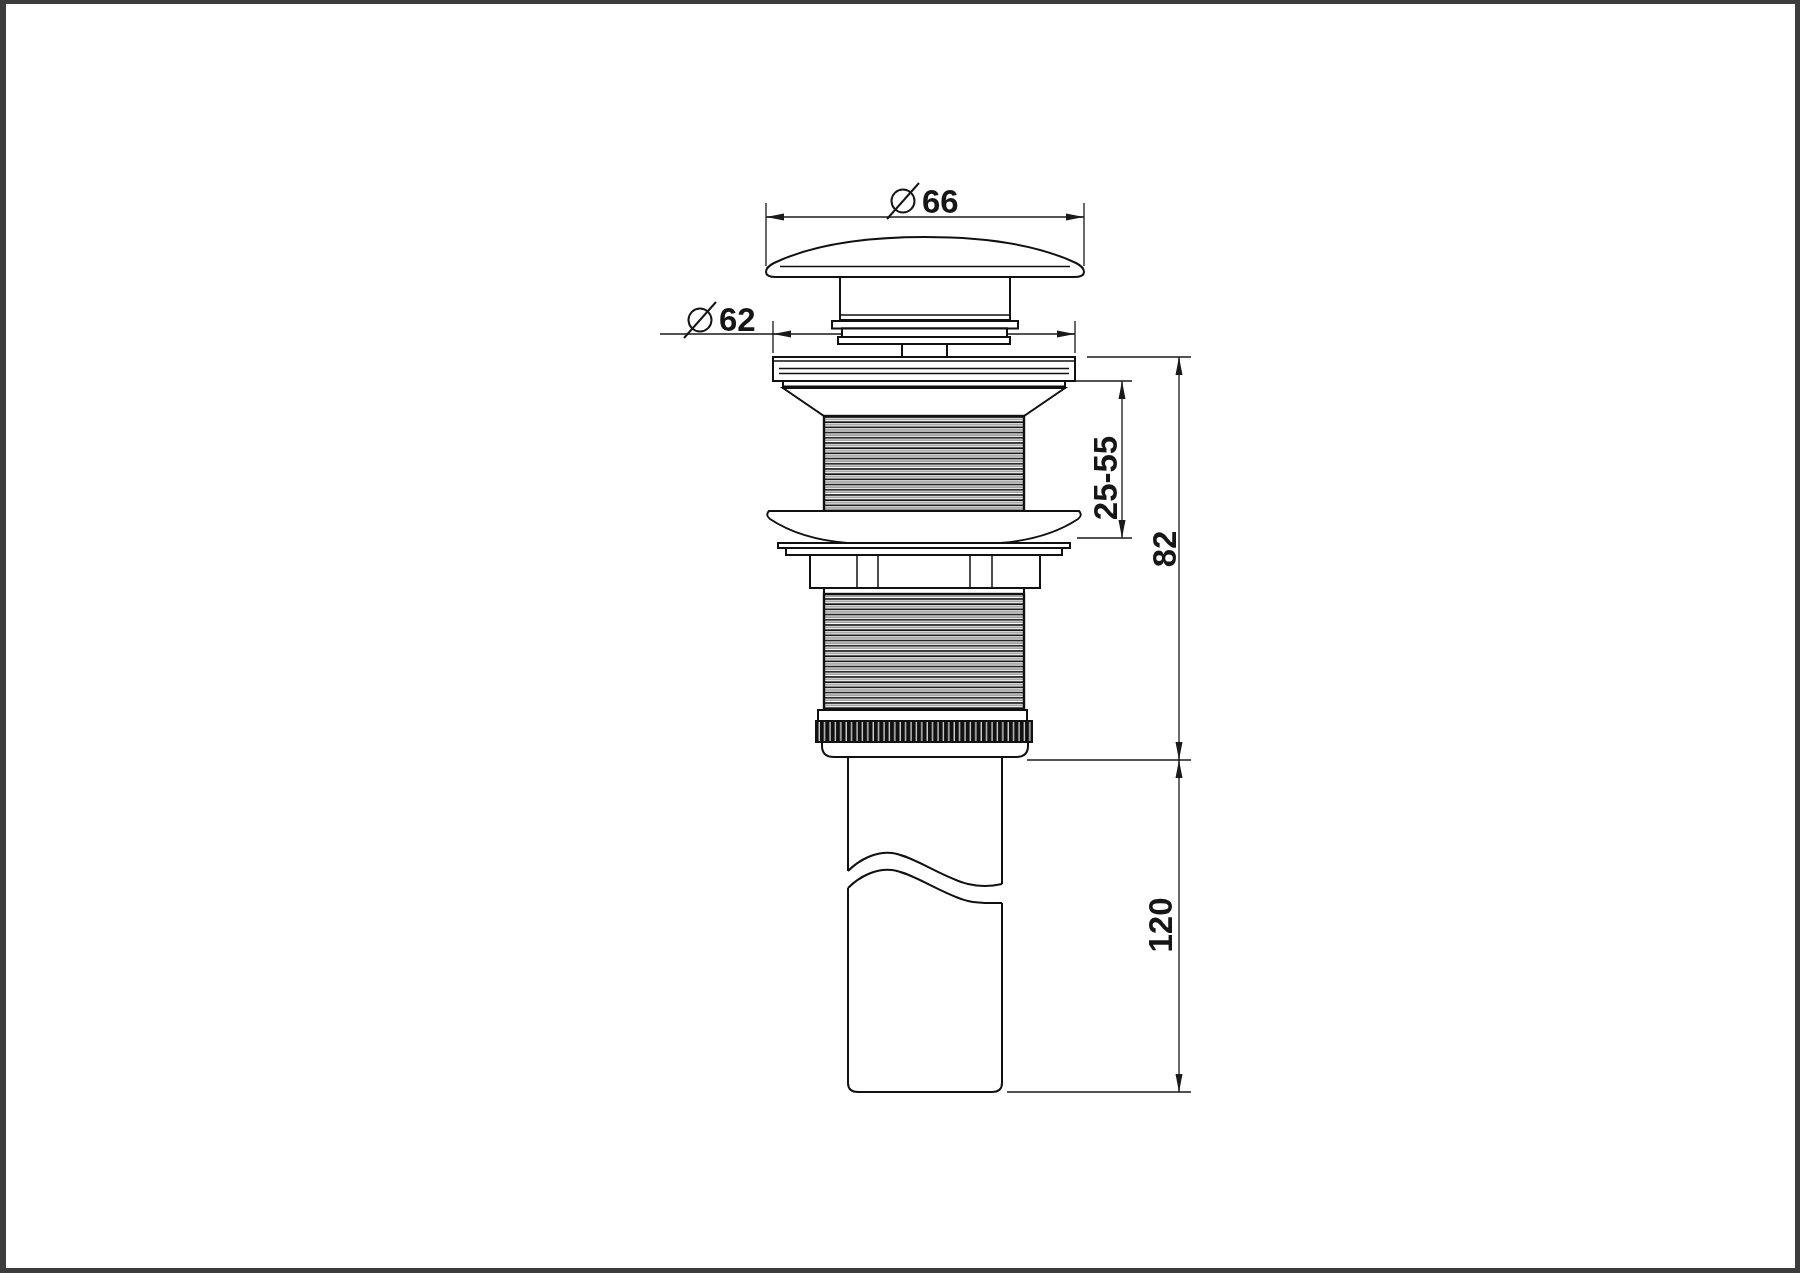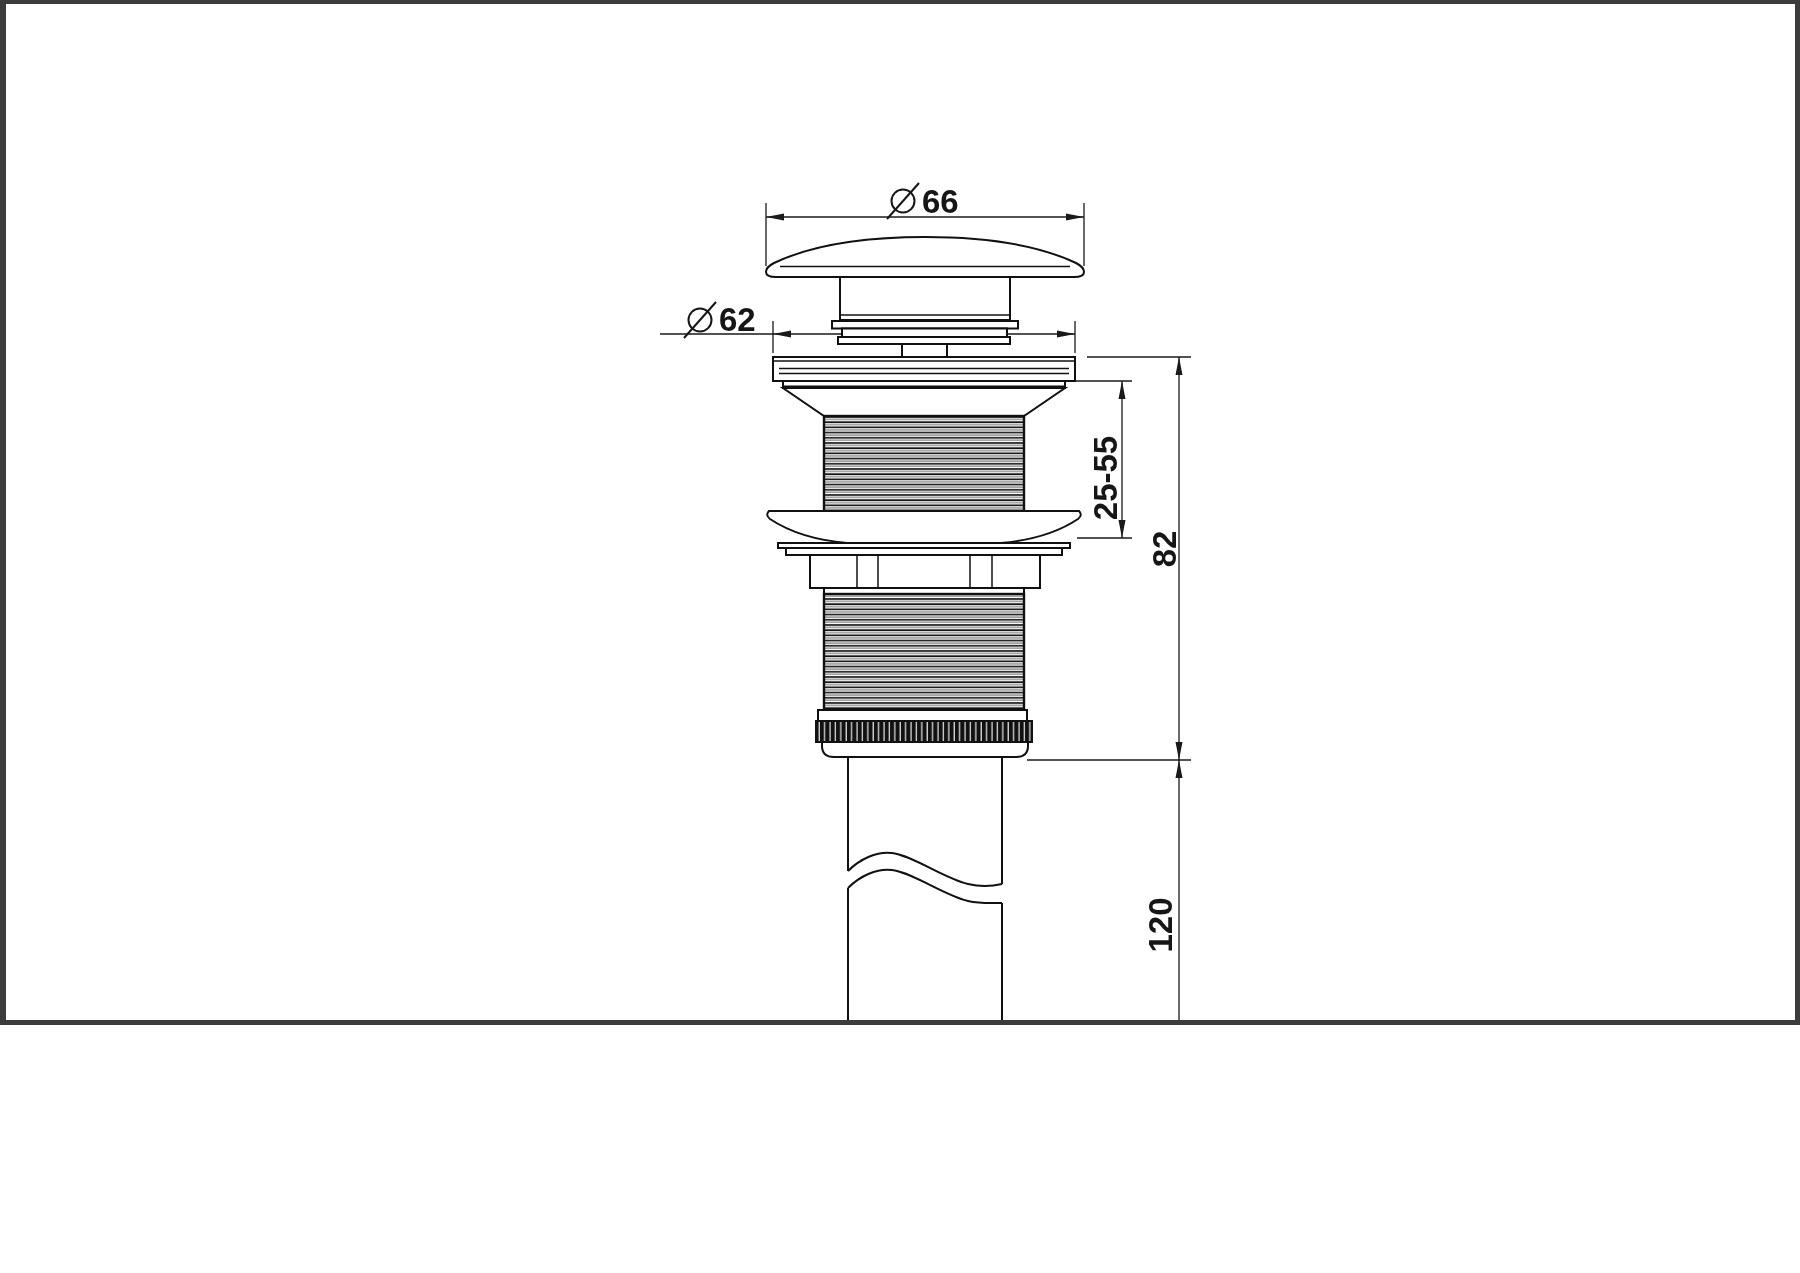--- a/index.html
+++ b/index.html
@@ -4,21 +4,21 @@
 <style>
   html, body {
     margin: 0;
     padding: 0;
     background: #ffffff;
     font-family: "Liberation Sans", sans-serif;
   }
   #canvas {
     position: relative;
     width: 1800px;
-    height: 1025px;
+    height: 1273px;
     box-sizing: border-box;
     background: #ffffff;
     border-top: 4px solid #3c3c3c;
     border-left: 6px solid #3c3c3c;
     border-right: 5px solid #3c3c3c;
     border-bottom: 5px solid #3c3c3c;
     overflow: hidden;
   }
   svg { position: absolute; left: -6px; top: -4px; }
   .dim-text {

